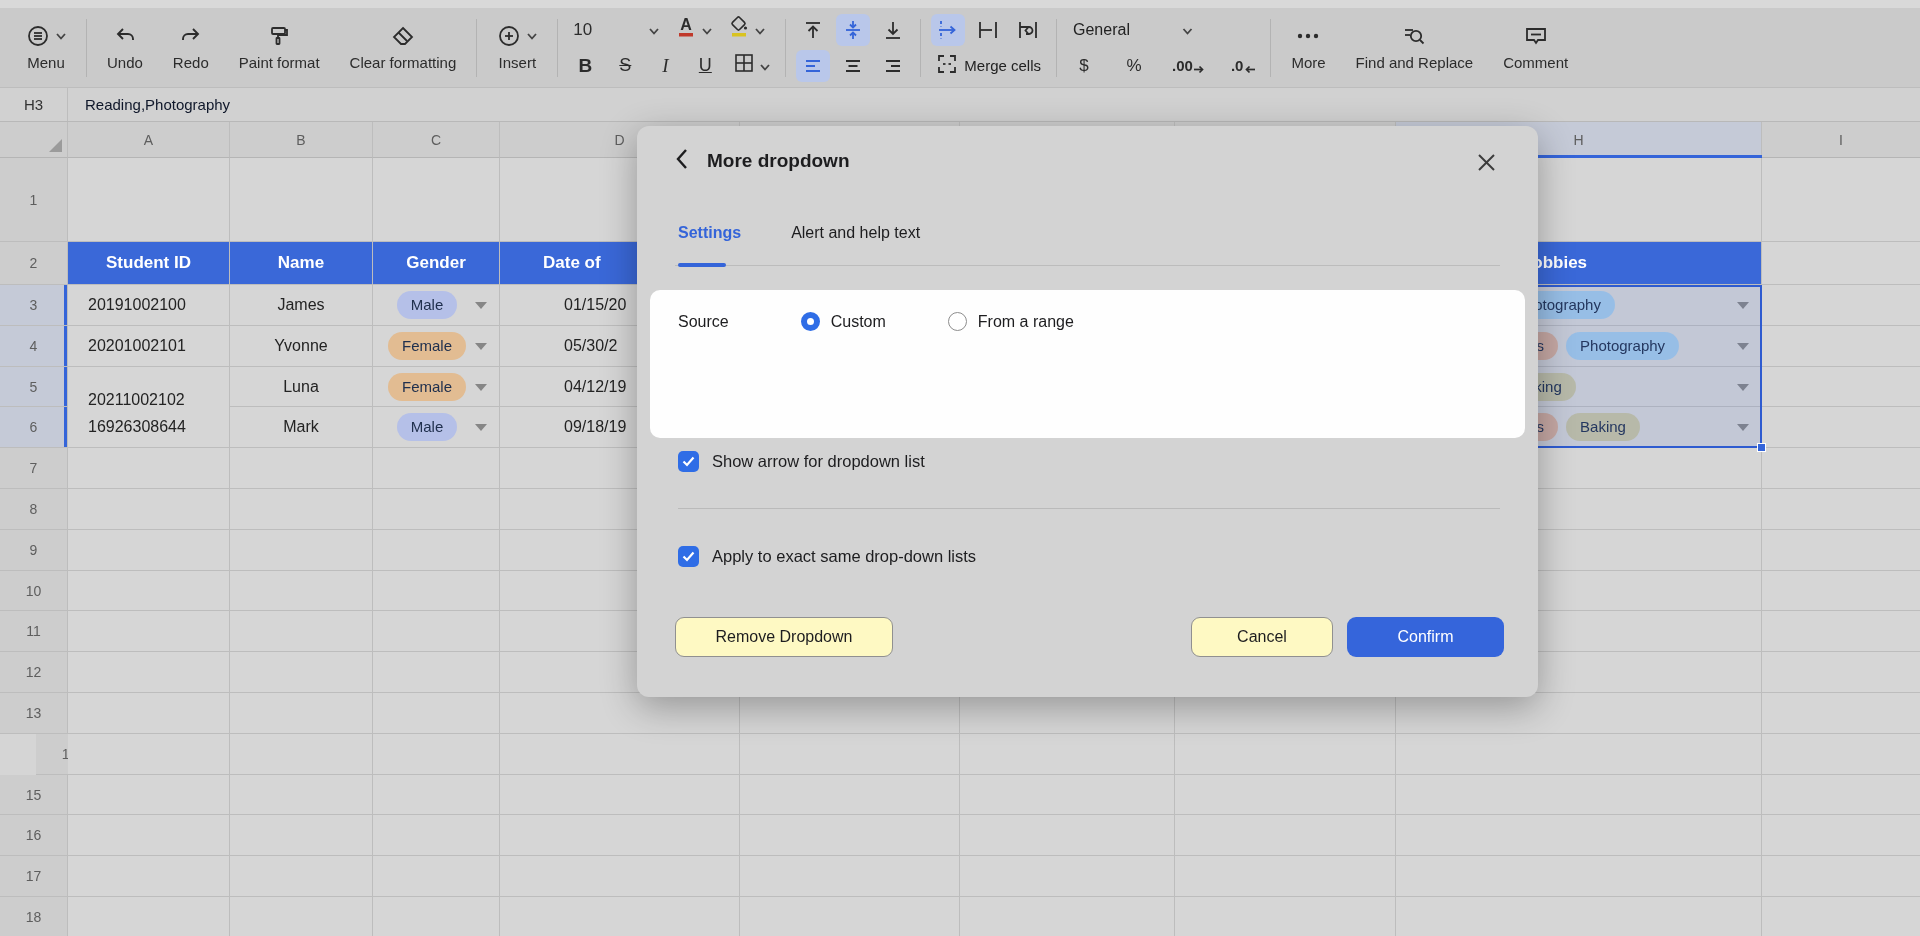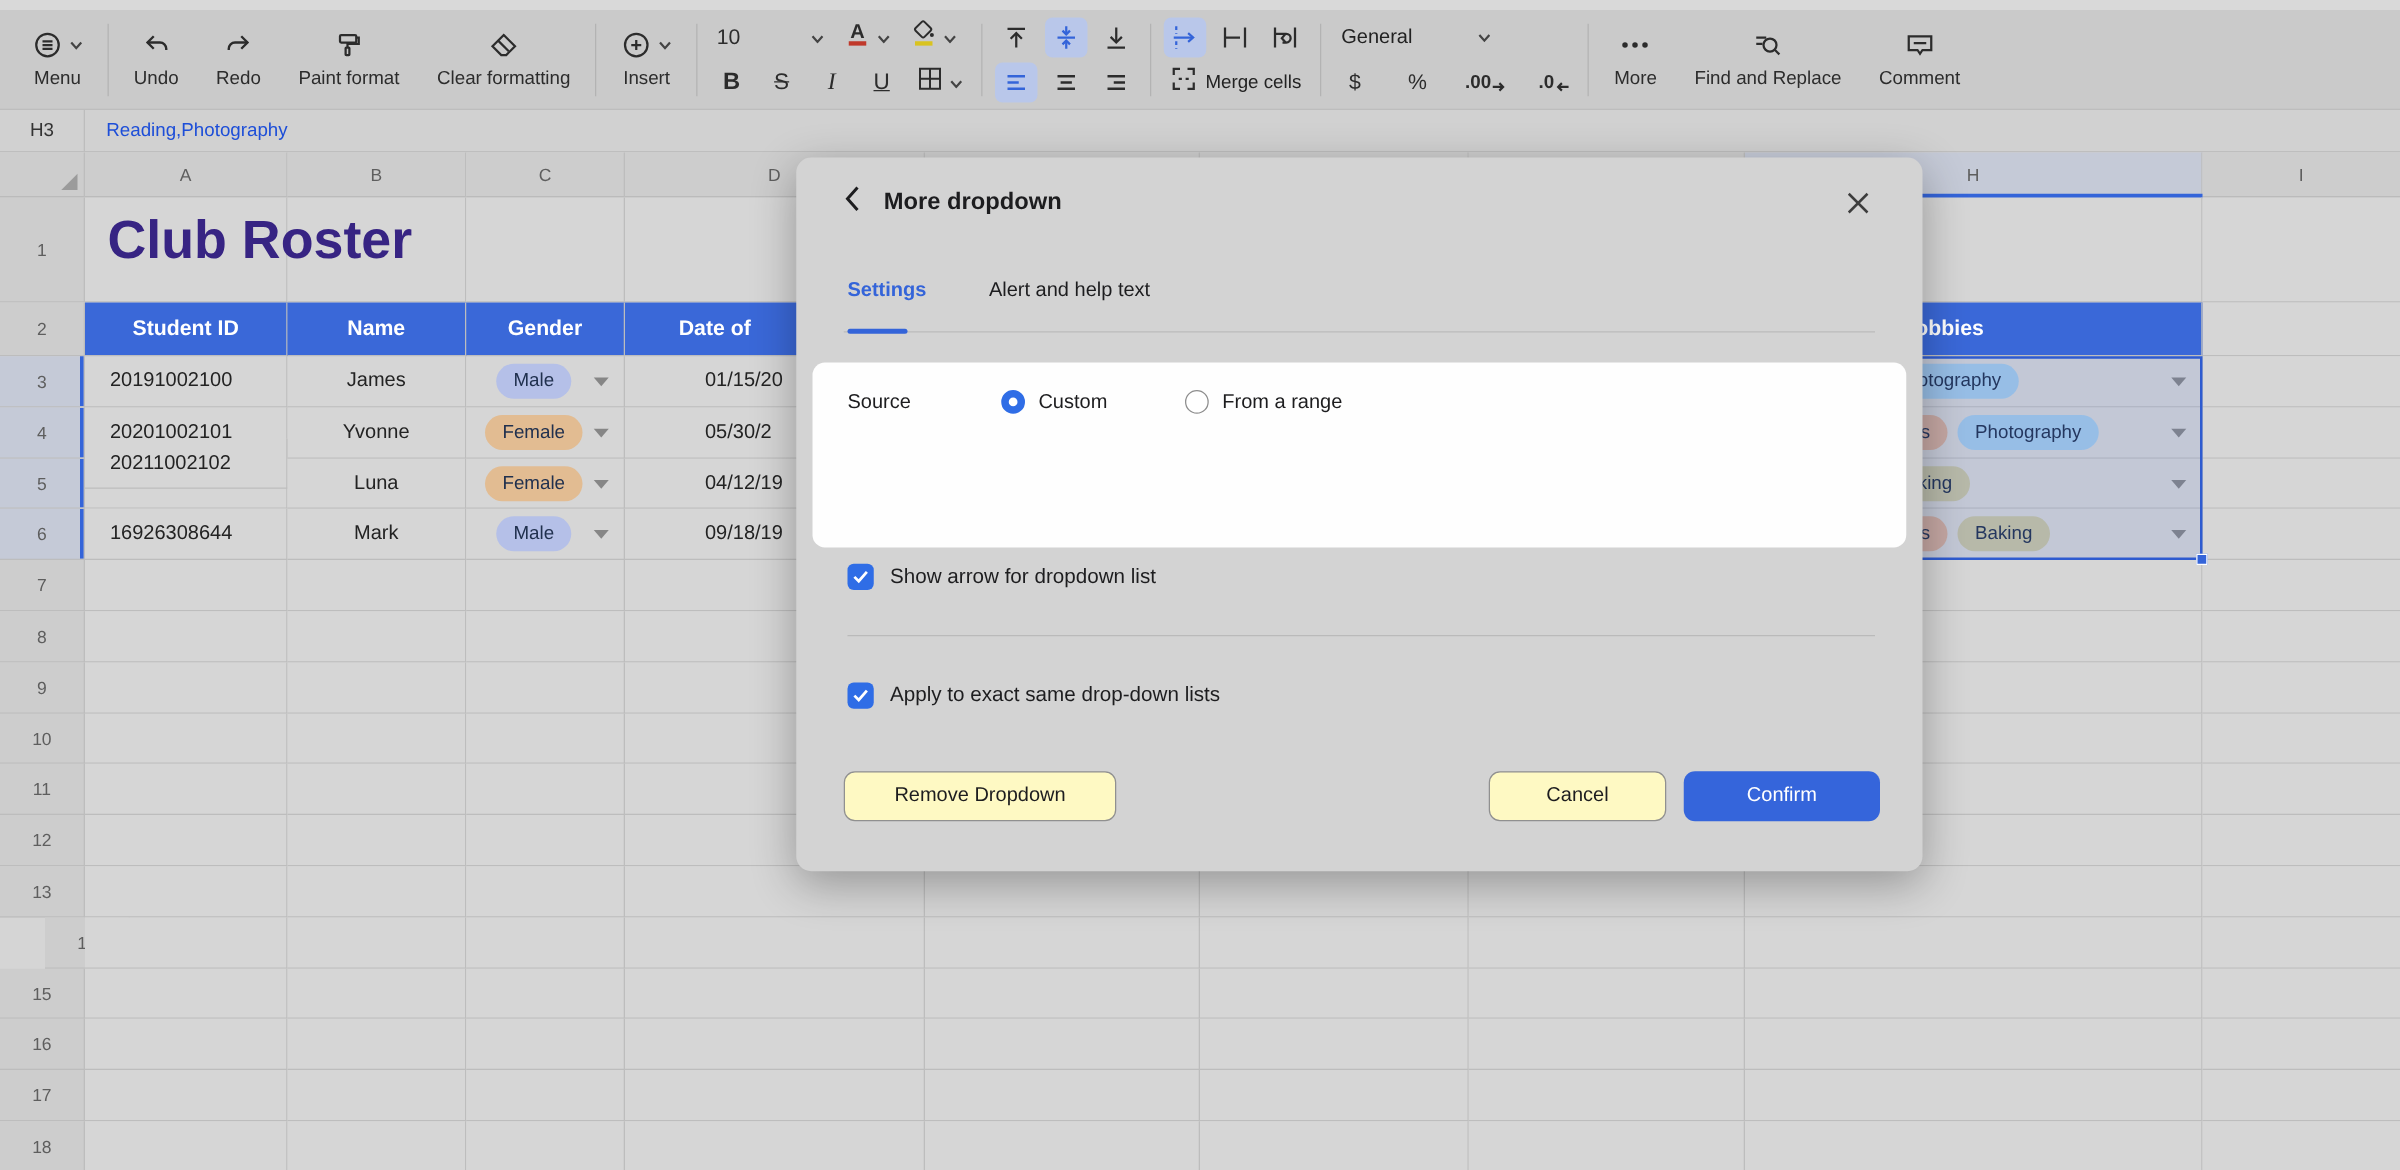--- a/index.html
+++ b/index.html
@@ -29,21 +29,21 @@
   .glyph-u { text-decoration:underline; font-size:18px; }
   .numfmt { font-size:16px; color:#222; display:flex; align-items:center; gap:52px; padding:0 6px; }
   .decgl { font-size:15px; font-weight:bold; }
   .chev { margin-left:5px; }
 
   
   .fbar { position:absolute; top:88px; left:0; width:1920px; height:34px; background:#d1d1d1;
           border-bottom:1px solid #b8b8b8; display:flex; align-items:center; }
   .namebox { width:68px; height:100%; display:flex; align-items:center; justify-content:center;
              font-size:15px; color:#333; border-right:1px solid #bdbdbd; }
-  .fvalue { padding-left:17px; font-size:15px; color:#1d4ed8; }
+  .fvalue { padding-left:17px; font-size:15px; color:#0f172a; }
 
   
   .sheet { position:absolute; top:122px; left:0; width:1920px; height:814px; background:#d5d5d5; }
   .cell { position:absolute; background:#d6d6d6; border-right:1px solid #bdbdbd; border-bottom:1px solid #bdbdbd;
           font-size:16px; color:#232323; display:flex; align-items:center; overflow:visible; }
   .colhdr { position:absolute; background:#cdcdcd; border-right:1px solid #bdbdbd; border-bottom:1px solid #b5b5b5;
             display:flex; align-items:center; justify-content:center; font-size:14px; color:#5e5e5e; }
   .colhdr.sel { background:#c5cad7; }
   .rowhdr { position:absolute; background:#cdcdcd; border-right:1px solid #bdbdbd; border-bottom:1px solid #bdbdbd;
             display:flex; align-items:center; justify-content:center; font-size:14px; color:#5e5e5e; }
@@ -603,21 +603,21 @@
         <div class="cell" style="left: 373px; top: 204px; width: 127px; height: 41px; justify-content: center;">
           <span class="pill p-female" style="margin-right: 18px;">Female</span>
           <span class="dd-arrow"></span>
         </div>
         <div class="cell" style="left: 500px; top: 204px; width: 240px; height: 41px; padding-left: 64px;">05/30/2</div>
         <div class="cell" style="left: 1396px; top: 204px; width: 366px; height: 41px; padding-left: 14px; gap: 8px; overflow: hidden;">
           <span class="pill p-films">Television &amp; Films</span>
           <span class="pill p-photo">Photography</span>
           <span class="dd-arrow"></span>
         </div>
-        <div class="cell" style="left: 68px; top: 229px; width: 162px; height: 40px; padding-left: 20px;">20211002102</div>
+        <div class="cell" style="left: 68px; top: 258px; width: 162px; height: 40px; padding-left: 20px;">20211002102</div>
         <div class="cell" style="left: 230px; top: 245px; width: 143px; height: 40px; justify-content: center;">Luna</div>
         <div class="cell" style="left: 373px; top: 245px; width: 127px; height: 40px; justify-content: center;">
           <span class="pill p-female" style="margin-right: 18px;">Female</span>
           <span class="dd-arrow"></span>
         </div>
         <div class="cell" style="left: 500px; top: 245px; width: 240px; height: 40px; padding-left: 64px;">04/12/19</div>
         <div class="cell" style="left: 1396px; top: 245px; width: 366px; height: 40px; padding-left: 14px; gap: 8px; overflow: hidden;">
           <span class="pill p-reading">Reading</span>
           <span class="pill p-baking">Baking</span>
           <span class="dd-arrow"></span>
@@ -628,21 +628,20 @@
           <span class="pill p-male" style="margin-right: 18px;">Male</span>
           <span class="dd-arrow"></span>
         </div>
         <div class="cell" style="left: 500px; top: 285px; width: 240px; height: 41px; padding-left: 64px;">09/18/19</div>
         <div class="cell" style="left: 1396px; top: 285px; width: 366px; height: 41px; padding-left: 14px; gap: 8px; overflow: hidden;">
           <span class="pill p-films">Television &amp; Films</span>
           <span class="pill p-baking">Baking</span>
           <span class="dd-arrow"></span>
         </div>
       </div>
-    <div class="title">Club Roster</div>
     <div class="selrect"></div>
     <div class="fillhandle"></div>
   </div>
 
   <div class="overlay-dialog">
     <div class="dlg-head">
       <span><svg width="14" height="22" viewBox="0 0 14 22" fill="none" stroke="#1d1d1f" stroke-width="2.4">
             <polyline points="11,2 3,11 11,20"></polyline>
           </svg></span>
       <span class="dlg-title">More dropdown</span>

